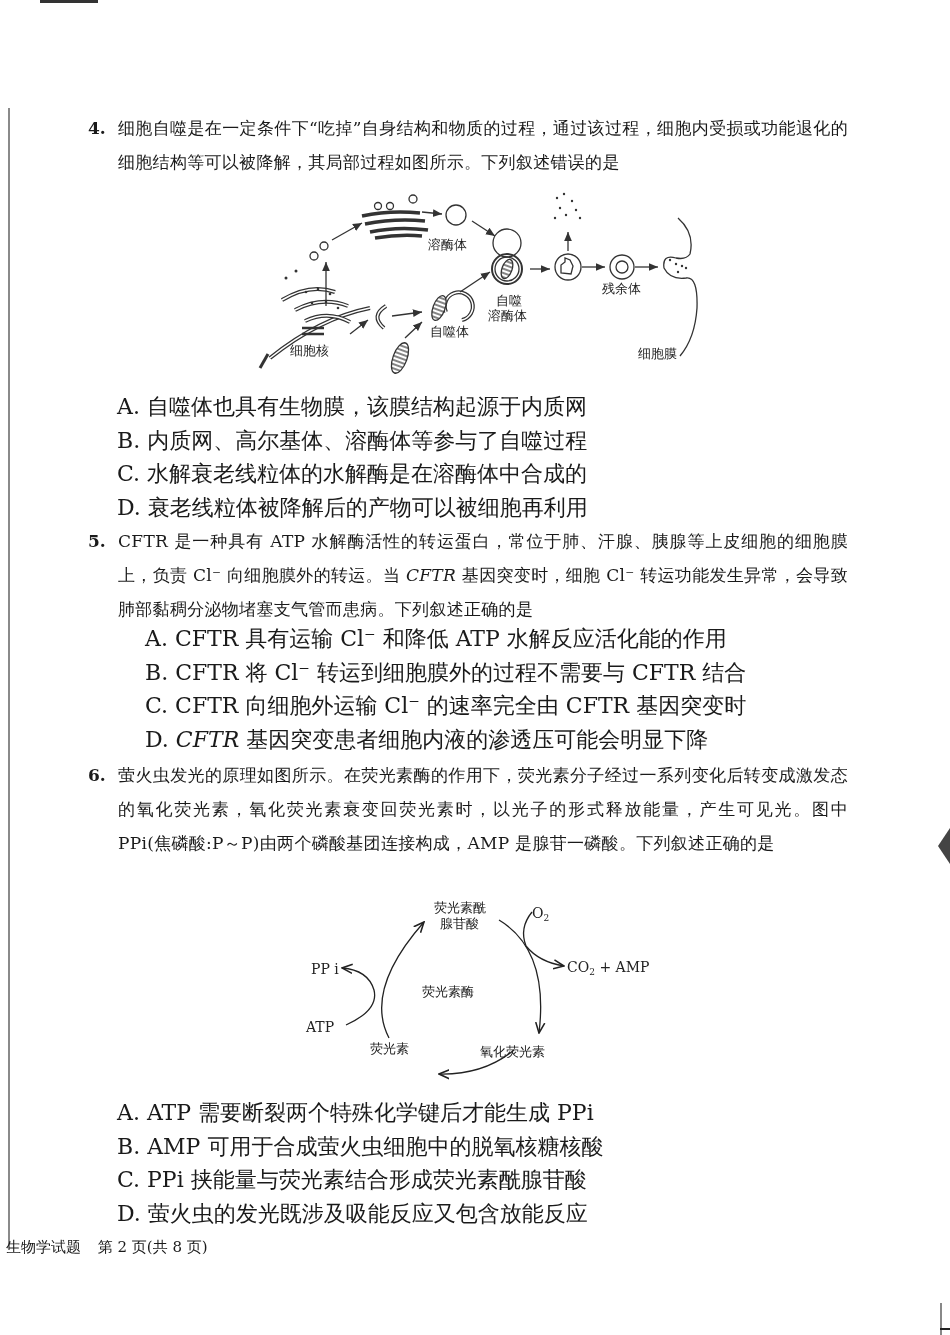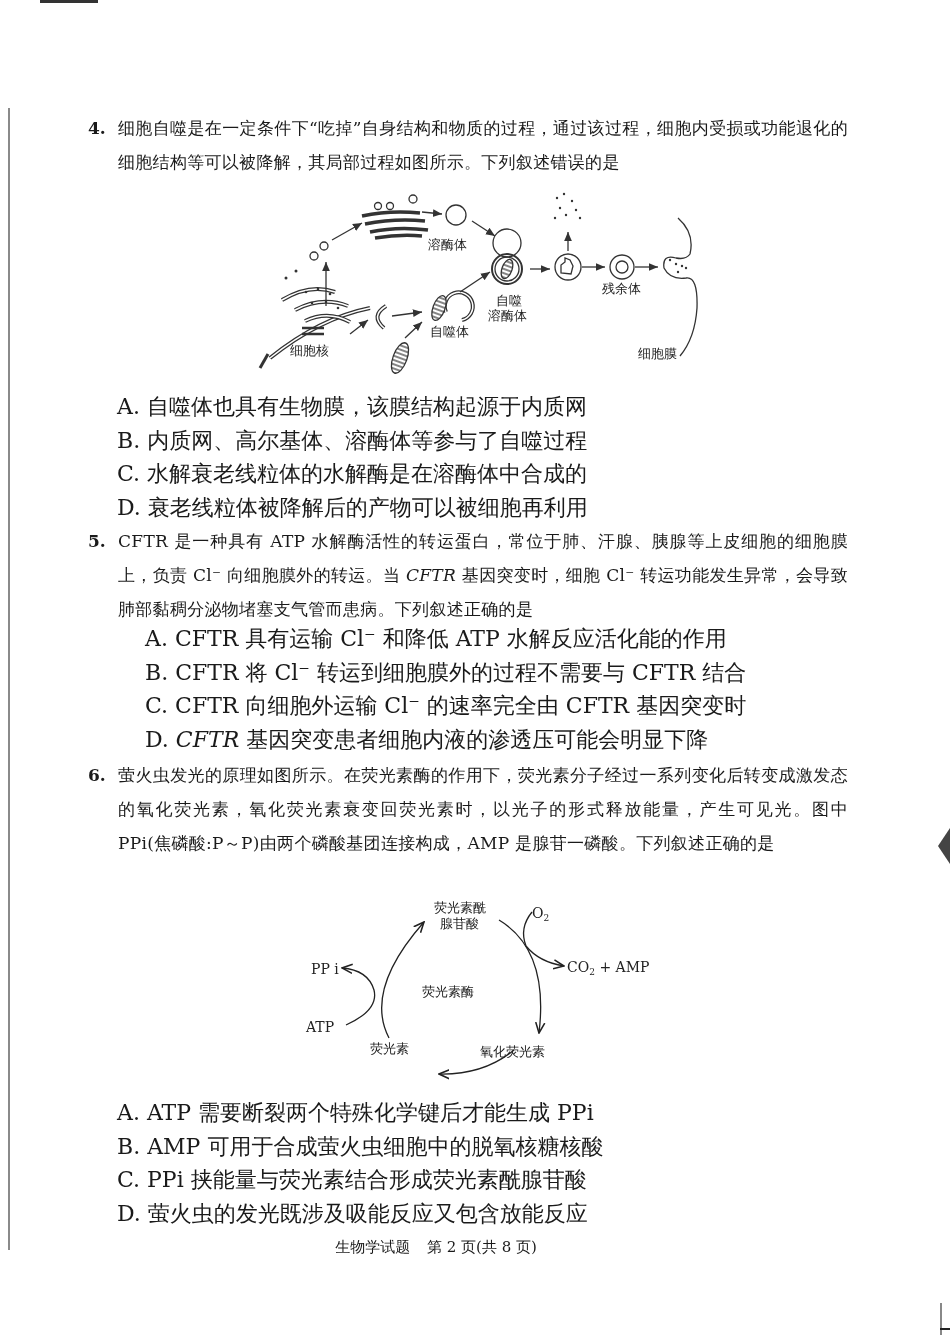--- a/index.html
+++ b/index.html
@@ -20,21 +20,21 @@
   .q .stem { margin-left: 30px; letter-spacing: 0.3px; text-align: justify; }
   .opts { position: absolute; left: 117px; font-size: 22px; line-height: 33.5px; }
   .opt { white-space: nowrap; }
   .it { font-style: italic; }
 
   .fig { position: absolute; }
   .fig svg { display: block; }
   .lbl { font-family: "DejaVu Sans", "Liberation Sans", sans-serif; font-size: 13px; fill: #222; }
   .lbl2 { font-family: "DejaVu Serif", "Liberation Serif", serif; font-size: 14px; fill: #222; }
 
-  .footer { position: absolute; left: 0; width: 872px; top: 1238px; text-align: center; font-size: 15px; }
+  .footer { position: absolute; left: 0; width: 872px; top: 1238px; font-size: 15px; }
   .footer span { margin: 0 6px; }
 </style>
 </head>
 <body>
 
 <div class="top-mark"></div>
 <div class="left-rule"></div>
 <div class="right-tab"></div>
 <div class="crop-v"></div>
 <div class="crop-h"></div>

